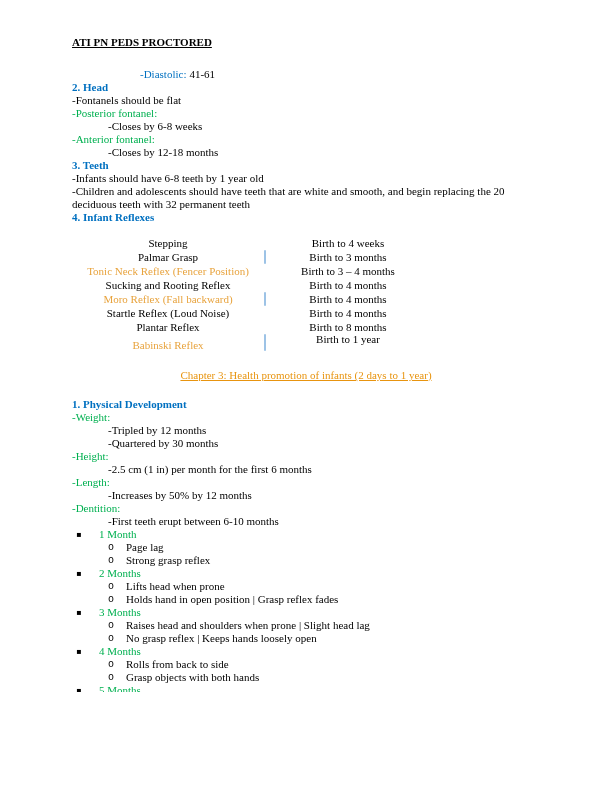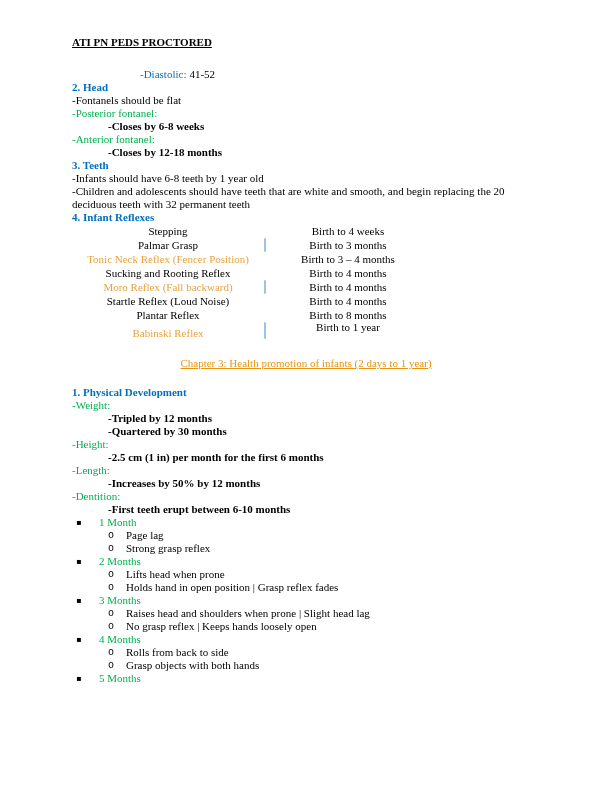--- a/index.html
+++ b/index.html
@@ -13,29 +13,29 @@
     padding:36px 72px 0 72px;
     overflow:hidden;
   }
   .line { min-height:13px; }
   .bold { font-weight:bold; }
   .u { text-decoration:underline; }
   .blue { color:#0070C0; }
   .hblue { color:#0070C0; font-weight:bold; }
   .green { color:#00B050; }
   .orange { color:#E8A33D; }
-  .ind1 { padding-left:36px;font-weight:bold; }
+  .ind1 { padding-left:36px; }
   .diastolic-line { padding-left:68px; }
   .sp20 { height:19px; }
   .sp14 { height:14px; }
   .sp16 { height:16px; }
   .label-gap { margin-right:3px; }
 
   
-  .reflex-table { margin-top:0; }
+  .reflex-table { margin-top:12px; }
   .reflex-row { display:flex; align-items:flex-start; height:14px; line-height:14px; }
   .reflex-row.tall { margin-top:4px; height:17px; }
   .reflex-name { width:192px; text-align:center; }
   .reflex-div { width:2px; height:14px; background:#9DC3E6; border-radius:1px; }
   .reflex-row.tall .reflex-div { height:17px; margin-top:-4px; }
   .reflex-div.off { background:transparent; }
   .reflex-age { width:152px; text-align:center; margin-left:6px; }
   .reflex-row.tall .reflex-age { transform:translateY(-6px); }
 
   .chapter { text-align:center; color:#E8940F; font-weight:normal; text-decoration:underline; }
@@ -68,21 +68,21 @@
 </head>
 <body>
 
 <div class="page">
 
   <div class="line bold u">ATI PN PEDS PROCTORED</div>
 
   <div class="sp20"></div>
 
   <div class="line diastolic-line">
-    <span class="blue label-gap">-Diastolic:</span><span>41-52</span>
+    <span class="blue label-gap">-Diastolic:</span><span>41-61</span>
   </div>
 
   <div class="line hblue">2. Head</div>
   <div class="line">-Fontanels should be flat</div>
   <div class="line green">-Posterior fontanel:</div>
   <div class="line ind1">-Closes by 6-8 weeks</div>
   <div class="line green">-Anterior fontanel:</div>
   <div class="line ind1">-Closes by 12-18 months</div>
 
   <div class="line hblue">3. Teeth</div>

